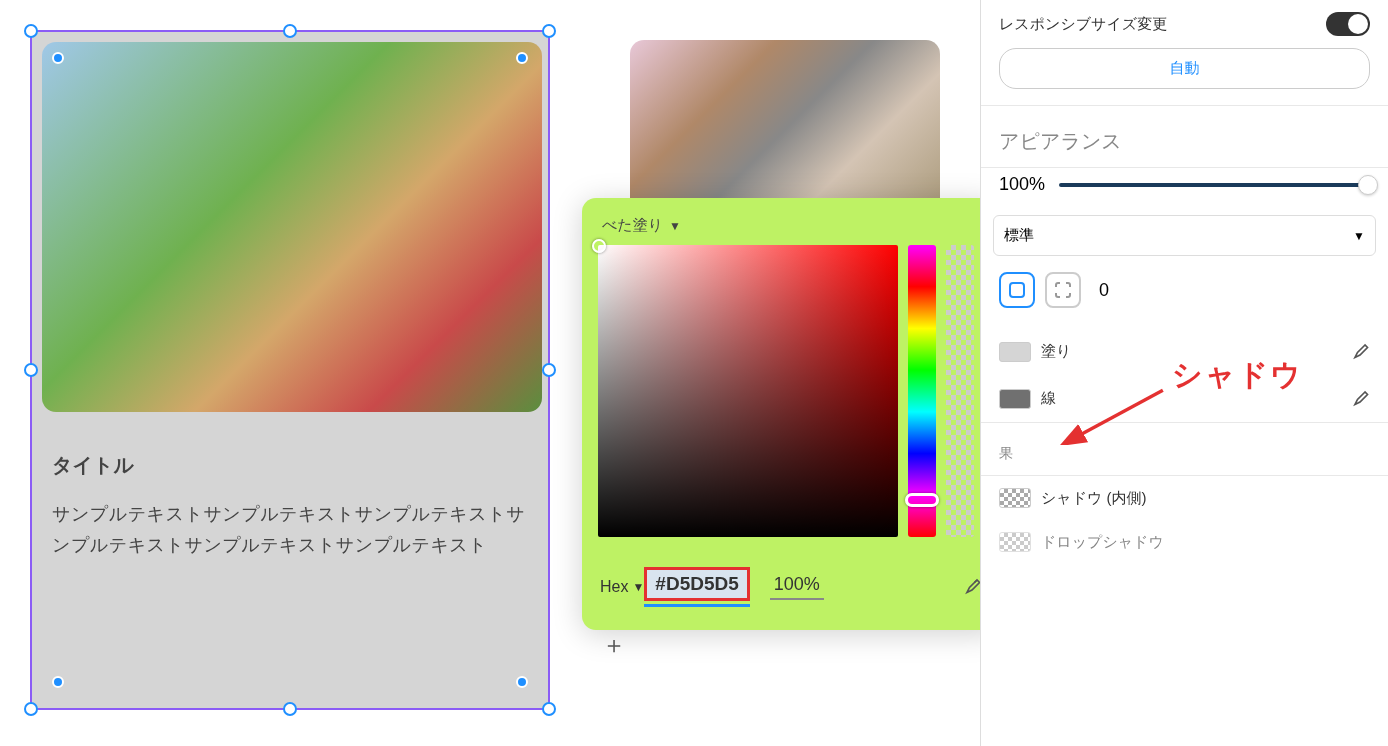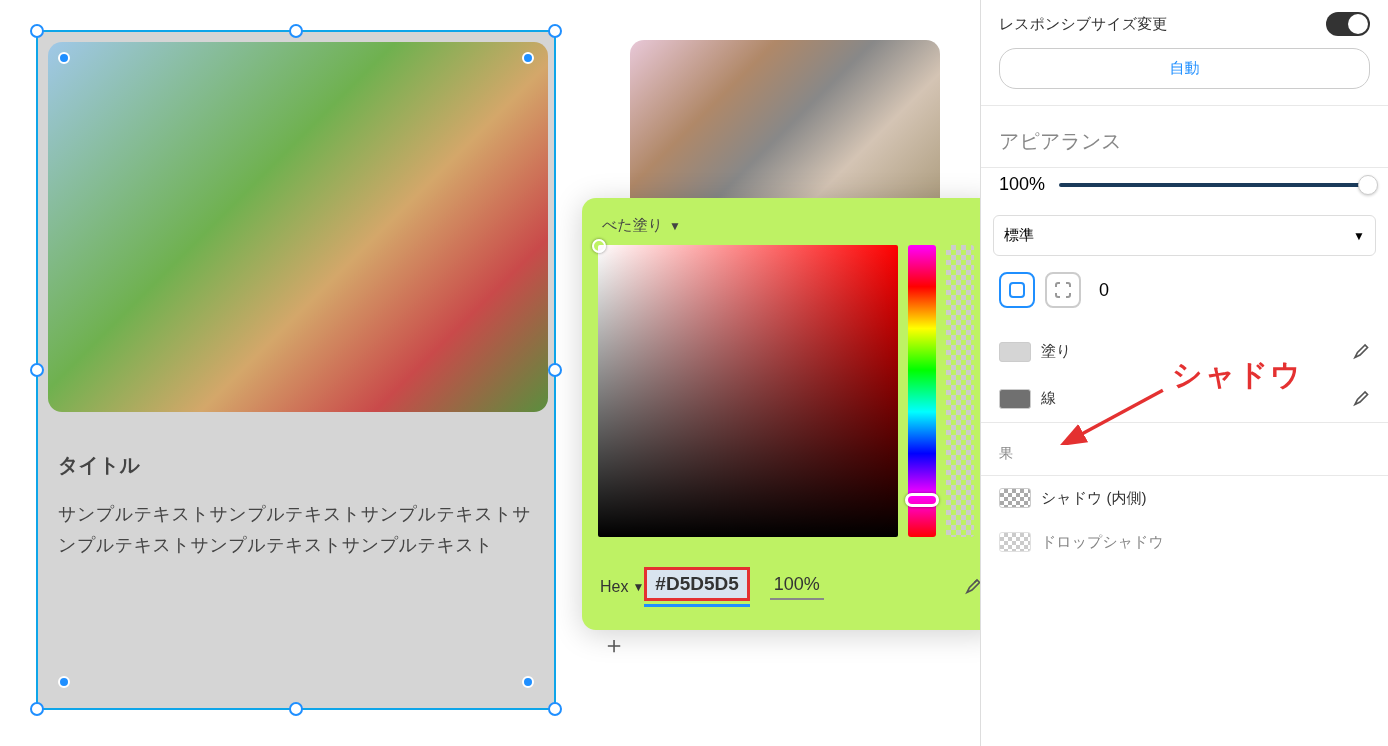--- a/index.html
+++ b/index.html
@@ -8,25 +8,25 @@
   background: #fff;
   width: 1388px;
   height: 746px;
   position: relative;
   overflow: hidden;
 }
 
 
 .canvas-card {
   position: absolute;
-  left: 36px;
+  left: 30px;
   top: 30px;
   width: 520px;
   height: 680px;
-  border: 2px solid #0ea5e9;
+  border: 2px solid #8b5cf6;
   background: #d5d5d5;
 }
 .canvas-image {
   margin: 10px 10px 0 10px;
   width: 500px;
   height: 370px;
   border-radius: 14px;
   background: linear-gradient(135deg, #a0c8e8 0%, #6fb14f 40%, #d4a76a 60%, #c94a4a 80%, #5a8f3e 100%);
 }
 .canvas-title {

